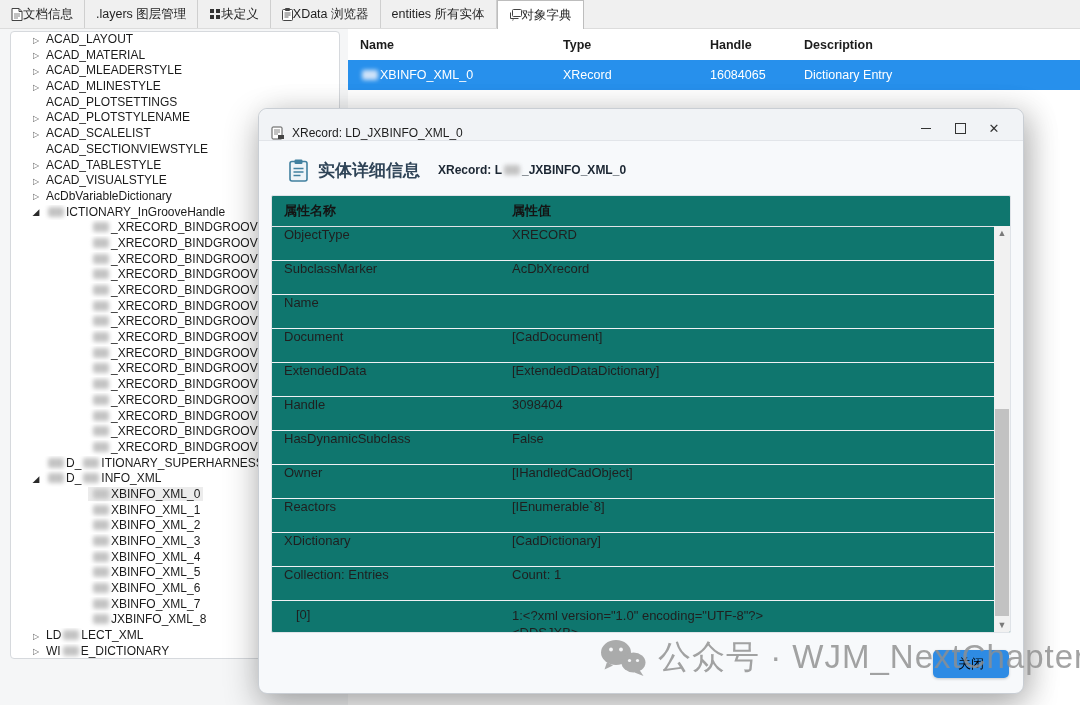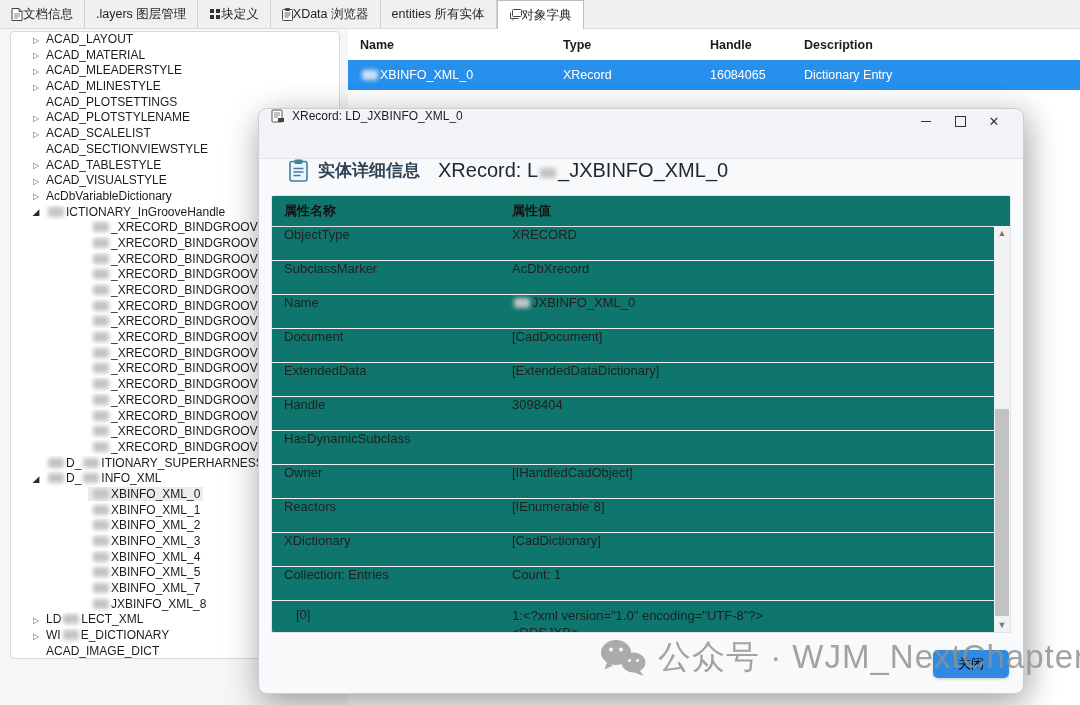--- a/index.html
+++ b/index.html
@@ -31,28 +31,28 @@
   .etable-head{display:flex;height:31px;align-items:center;font-size:12.5px;font-weight:bold;color:#1c1c1c;background:#ffffff;}
   .etable-row{display:flex;height:30px;align-items:center;font-size:12.5px;color:#ffffff;}
   .etable-row.bluerow{background:#2790ec;}
   .c-name{width:215px;padding-left:12px;box-sizing:border-box;}
   .c-type{width:147px;}
   .c-handle{width:94px;}
   .c-desc{flex:1;}
 
   
   .dialog{position:absolute;left:258px;top:108px;width:764px;height:584px;background:#f7f9fb;border:1px solid #c9ced4;border-radius:9px;box-shadow:0 12px 34px rgba(0,0,0,0.30),10px 0 28px rgba(0,0,0,0.10);z-index:10;}
-  .titlebar{position:absolute;left:0;top:0;right:0;height:50px;background:#f1f3f6;border-bottom:1px solid #e2e5e9;border-radius:9px 9px 0 0;display:flex;align-items:flex-start;padding:0 12px;box-sizing:border-box;}
+  .titlebar{position:absolute;left:0;top:0;right:0;height:32px;background:#f1f3f6;border-bottom:1px solid #e2e5e9;border-radius:9px 9px 0 0;display:flex;align-items:flex-end;padding:0 12px;box-sizing:border-box;}
   .titlebar .ttl{font-size:12px;color:#1d1d1d;margin-left:7px;flex:1;}
   .wbtn{width:34px;height:24px;display:flex;align-items:center;justify-content:center;color:#333;font-size:13px;}
   .wbtn .minbar{display:block;width:10px;height:1px;background:#333;}
   .wbtn .maxbox{display:block;width:9px;height:9px;border:1px solid #333;}
   .heading{position:absolute;left:22px;top:44px;right:20px;height:34px;display:flex;align-items:center;gap:10px;padding-left:8px;}
   .heading .hlabel{font-size:17px;font-weight:bold;color:#2f4457;}
-  .heading .hentity{font-size:20px;font-weight:normal;color:#1c2733;margin-left:8px;}
+  .heading .hentity{font-size:12px;font-weight:bold;color:#1c2733;margin-left:8px;}
 
   .proppanel{position:absolute;left:12px;top:86px;width:740px;height:438px;background:#0f766e;border:1px solid #dfe3e8;border-radius:2px;box-sizing:border-box;overflow:hidden;}
   .phead{display:flex;height:30px;align-items:center;font-size:13px;font-weight:bold;color:#141414;border-bottom:1px solid #e1e3e7;}
   .p-name{width:240px;padding-left:12px;box-sizing:border-box;}
   .p-val{flex:1;}
   .prows{position:relative;height:406px;}
   .prow{display:flex;height:34px;box-sizing:border-box;align-items:flex-start;font-size:13px;color:#1f1f1f;border-bottom:1px solid #f0f1f4;}
   .prow:last-child{border-bottom:none;align-items:flex-start;padding-top:6px;overflow:hidden;}
   .prow .ind{padding-left:24px;}
   .pvline{line-height:17px;}
@@ -145,20 +145,21 @@
       <div class="titem lvl2"><span class="arrow none"></span><span class="tlabel"><span class="redact"></span>_XRECORD_BINDGROOVE_S3</span></div>
       <div class="titem lvl2"><span class="arrow none"></span><span class="tlabel"><span class="redact"></span>_XRECORD_BINDGROOVE_YMn</span></div>
       <div class="titem lvl1"><span class="arrow none"></span><span class="tlabel"><span class="redact"></span>D_<span class="redact"></span>ITIONARY_SUPERHARNESS</span></div>
       <div class="titem lvl1"><span class="arrow expanded">◢</span><span class="tlabel"><span class="redact"></span>D_<span class="redact"></span>INFO_XML</span></div>
       <div class="titem lvl2 sel"><span class="arrow none"></span><span class="tlabel"><span class="redact"></span>XBINFO_XML_0</span></div>
       <div class="titem lvl2"><span class="arrow none"></span><span class="tlabel"><span class="redact"></span>XBINFO_XML_1</span></div>
       <div class="titem lvl2"><span class="arrow none"></span><span class="tlabel"><span class="redact"></span>XBINFO_XML_2</span></div>
       <div class="titem lvl2"><span class="arrow none"></span><span class="tlabel"><span class="redact"></span>XBINFO_XML_3</span></div>
       <div class="titem lvl2"><span class="arrow none"></span><span class="tlabel"><span class="redact"></span>XBINFO_XML_4</span></div>
       <div class="titem lvl2"><span class="arrow none"></span><span class="tlabel"><span class="redact"></span>XBINFO_XML_5</span></div>
+      <div class="titem lvl2"><span class="arrow none"></span><span class="tlabel"><span class="redact"></span>XBINFO_XML_6</span></div>
       <div class="titem lvl2"><span class="arrow none"></span><span class="tlabel"><span class="redact"></span>XBINFO_XML_7</span></div>
       <div class="titem lvl2"><span class="arrow none"></span><span class="tlabel"><span class="redact"></span>JXBINFO_XML_8</span></div>
       <div class="titem lvl1"><span class="arrow collapsed">▷</span><span class="tlabel">LD<span class="redact"></span>LECT_XML</span></div>
       <div class="titem lvl1"><span class="arrow collapsed">▷</span><span class="tlabel">WI<span class="redact"></span>E_DICTIONARY</span></div>
       <div class="titem lvl1"><span class="arrow none"></span><span class="tlabel">ACAD_IMAGE_DICT</span></div>
       <div class="titem lvl1"><span class="arrow none"></span><span class="tlabel">ACAD_PDFDEFINITIONS</span></div>
     </div>
 
   <div class="rightpanel">
     <div class="etable-head">
@@ -211,36 +212,36 @@
           <div class="prow">
             <div class="p-name">ObjectType</div>
             <div class="p-val">XRECORD</div>
           </div>
           <div class="prow">
             <div class="p-name">SubclassMarker</div>
             <div class="p-val">AcDbXrecord</div>
           </div>
           <div class="prow">
             <div class="p-name">Name</div>
-            <div class="p-val"><span class="redact"></span>JXBINFO_XML_0</div>
           </div>
           <div class="prow">
             <div class="p-name">Document</div>
             <div class="p-val">[CadDocument]</div>
           </div>
           <div class="prow">
             <div class="p-name">ExtendedData</div>
             <div class="p-val">[ExtendedDataDictionary]</div>
           </div>
           <div class="prow">
             <div class="p-name">Handle</div>
             <div class="p-val">3098404</div>
           </div>
           <div class="prow">
             <div class="p-name">HasDynamicSubclass</div>
+            <div class="p-val">False</div>
           </div>
           <div class="prow">
             <div class="p-name">Owner</div>
             <div class="p-val">[IHandledCadObject]</div>
           </div>
           <div class="prow">
             <div class="p-name">Reactors</div>
             <div class="p-val">[IEnumerable`8]</div>
           </div>
           <div class="prow">

